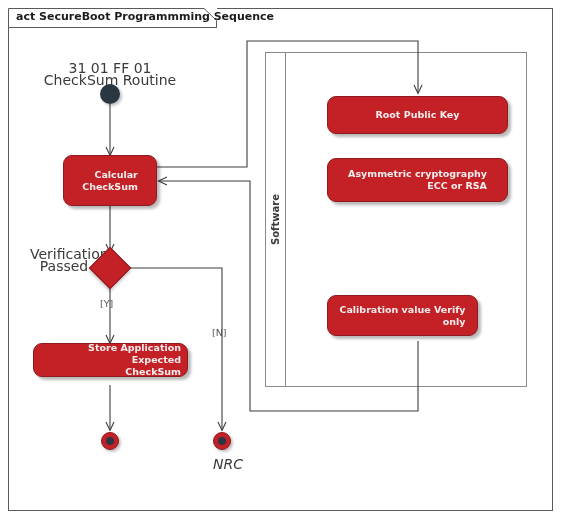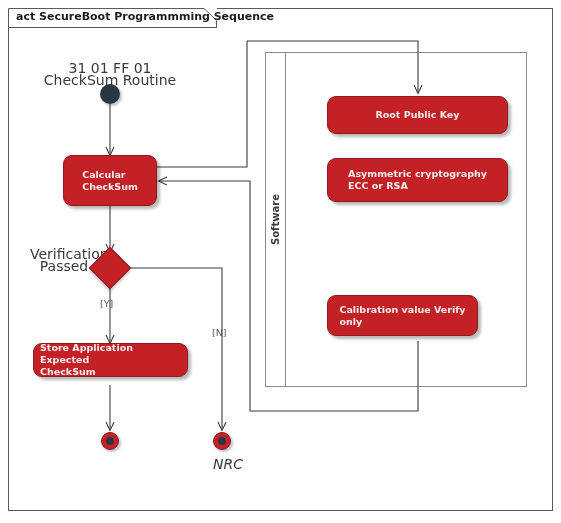--- a/index.html
+++ b/index.html
@@ -54,21 +54,21 @@
     position: absolute;
     box-sizing: border-box;
     background: #c42127;
     border: 1px solid #8f1a1f;
     border-radius: 9px;
     box-shadow: 3px 3px 3px rgba(0,0,0,0.28);
     color: #f2eeee;
     display: flex;
     align-items: center;
     justify-content: center;
-    text-align: left;
+    text-align: right;
     font-size: 9.5px;
     line-height: 12px;
     font-weight: bold;
     padding: 16px 6px;
     white-space: pre-line;
   }
   
   .initial-node {
     position: absolute;
     width: 20px;

